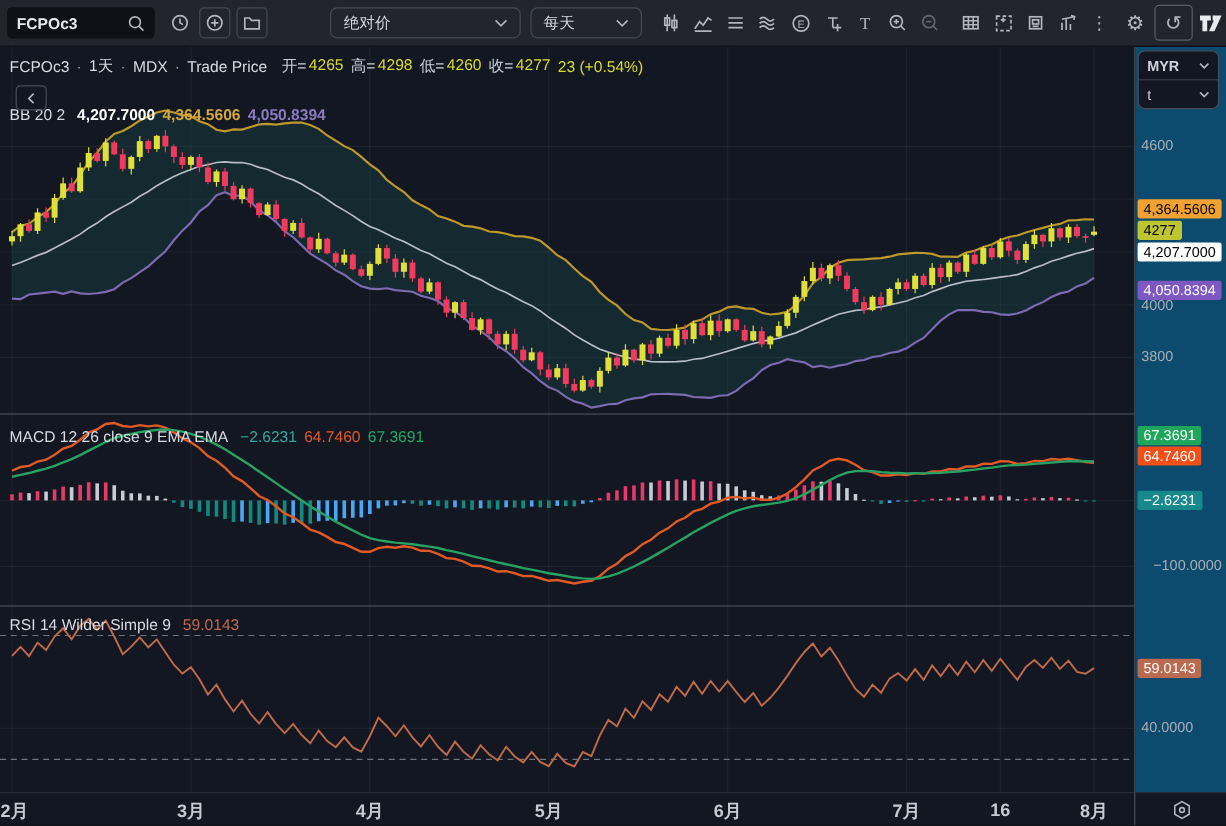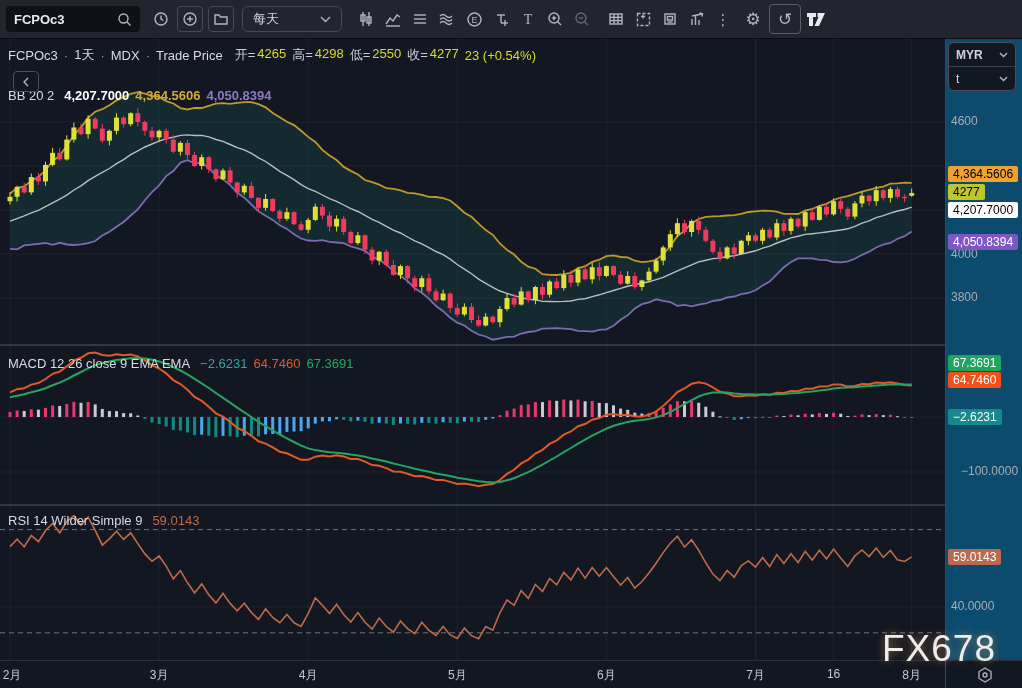--- a/index.html
+++ b/index.html
@@ -37,21 +37,21 @@
   .tick{position:absolute;left:5px;font-size:12px;color:#a9adb6;}
   .badge{position:absolute;left:2px;padding:1px 5px;border-radius:2px;font-size:12px;line-height:14px;
          white-space:nowrap;}
   .curbox{position:absolute;left:2px;top:4px;width:66px;border:1px solid #4a4e58;border-radius:6px;
           color:#d1d4dc;font-size:12px;font-weight:700;z-index:6;background:#131722;cursor:pointer;}
   .currow{height:23px;display:flex;align-items:center;justify-content:space-between;padding:0 7px;}
   .currow+.currow{border-top:1px solid #3a3e49;}
   
   .taxis{position:absolute;left:0;top:660px;width:1022px;height:28px;background:#131722;
          border-top:1px solid #2a2e39;z-index:4;}
-  .tlabel{position:absolute;top:6px;font-size:12px;color:#c6c9d0;transform:translateX(-50%);}
+  .tlabel{position:absolute;top:6px;font-size:15px;color:#c6c9d0;transform:translateX(-50%);font-weight:bold;}
   .taxis .hex{position:absolute;left:976px;top:5px;cursor:pointer;}
 </style>
 </head>
 <body>
 
 <div class="app">
 
   <div class="toolbar">
     <div class="search">
       <span>FCPOc3</span>
@@ -69,20 +69,26 @@
     <div class="tbtn boxed" style="width:24px;margin-left:5px">
       <svg class="icon" width="16" height="16" viewBox="0 0 16 16">
           <circle cx="8" cy="8" r="6"></circle>
           <line x1="8" y1="5" x2="8" y2="11"></line>
           <line x1="5" y1="8" x2="11" y2="8"></line>
         </svg>
     </div>
     <div class="tbtn boxed" style="width:24px;margin-left:5px">
       <svg class="icon" width="16" height="16" viewBox="0 0 16 16">
           <path d="M2,4 h4 l1.5,2 H14 v7 H2 z"></path>
+        </svg>
+    </div>
+    <div class="dropdown" style="margin-left:52px;width:150px">
+      <span>绝对价</span>
+      <svg class="icon" width="11" height="7" viewBox="0 0 11 7">
+          <polyline points="1,1 5.5,5.5 10,1"></polyline>
         </svg>
     </div>
     <div class="dropdown" style="margin-left:8px;width:78px">
       <span>每天</span>
       <svg class="icon" width="11" height="7" viewBox="0 0 11 7">
           <polyline points="1,1 5.5,5.5 10,1"></polyline>
         </svg>
     </div>
     <div class="tbtn" style="width:24px;margin-left:12px">
       <svg class="icon" width="16" height="16" viewBox="0 0 16 16">
@@ -641,21 +647,21 @@
     <span class="pair" style="margin-left:6px">
         <span style="color:#c9ccd4">开=</span>
         <span style="color:#d6dc2e">4265</span>
       </span>
     <span class="pair">
         <span style="color:#c9ccd4">高=</span>
         <span style="color:#d6dc2e">4298</span>
       </span>
     <span class="pair">
         <span style="color:#c9ccd4">低=</span>
-        <span style="color:#d6dc2e">2550</span>
+        <span style="color:#d6dc2e">4260</span>
       </span>
     <span class="pair">
         <span style="color:#c9ccd4">收=</span>
         <span style="color:#d6dc2e">4277</span>
       </span>
     <span style="color:#d6dc2e">23 (+0.54%)</span>
   </div>
 
   <div class="backbtn">
     <svg class="icon" width="8" height="10" viewBox="0 0 8 10">
@@ -675,21 +681,20 @@
     <span style="color:#35a79c;margin-left:4px">−2.6231</span>
     <span style="color:#e0592b">64.7460</span>
     <span style="color:#21a865">67.3691</span>
   </div>
 
   <div class="ovl" style="top:513px">
     <span>RSI 14 Wilder Simple 9</span>
     <span style="color:#c06a4d;margin-left:4px">59.0143</span>
   </div>
 
-  <div class="watermark">FX678</div>
 
   <div class="axis-border"></div>
   <div class="paxis">
     <div class="curbox">
       <div class="currow">
         <span>MYR</span>
         <svg class="icon" width="9" height="6" viewBox="0 0 9 6">
             <polyline points="1,1 4.5,4.5 8,1"></polyline>
           </svg>
       </div>

